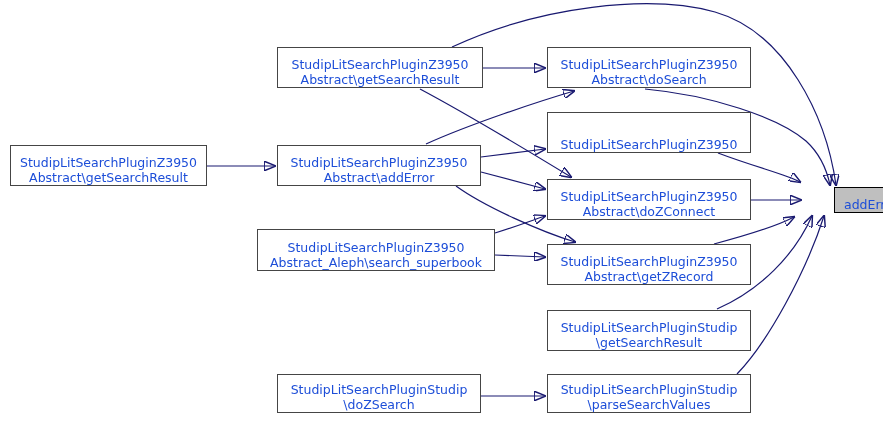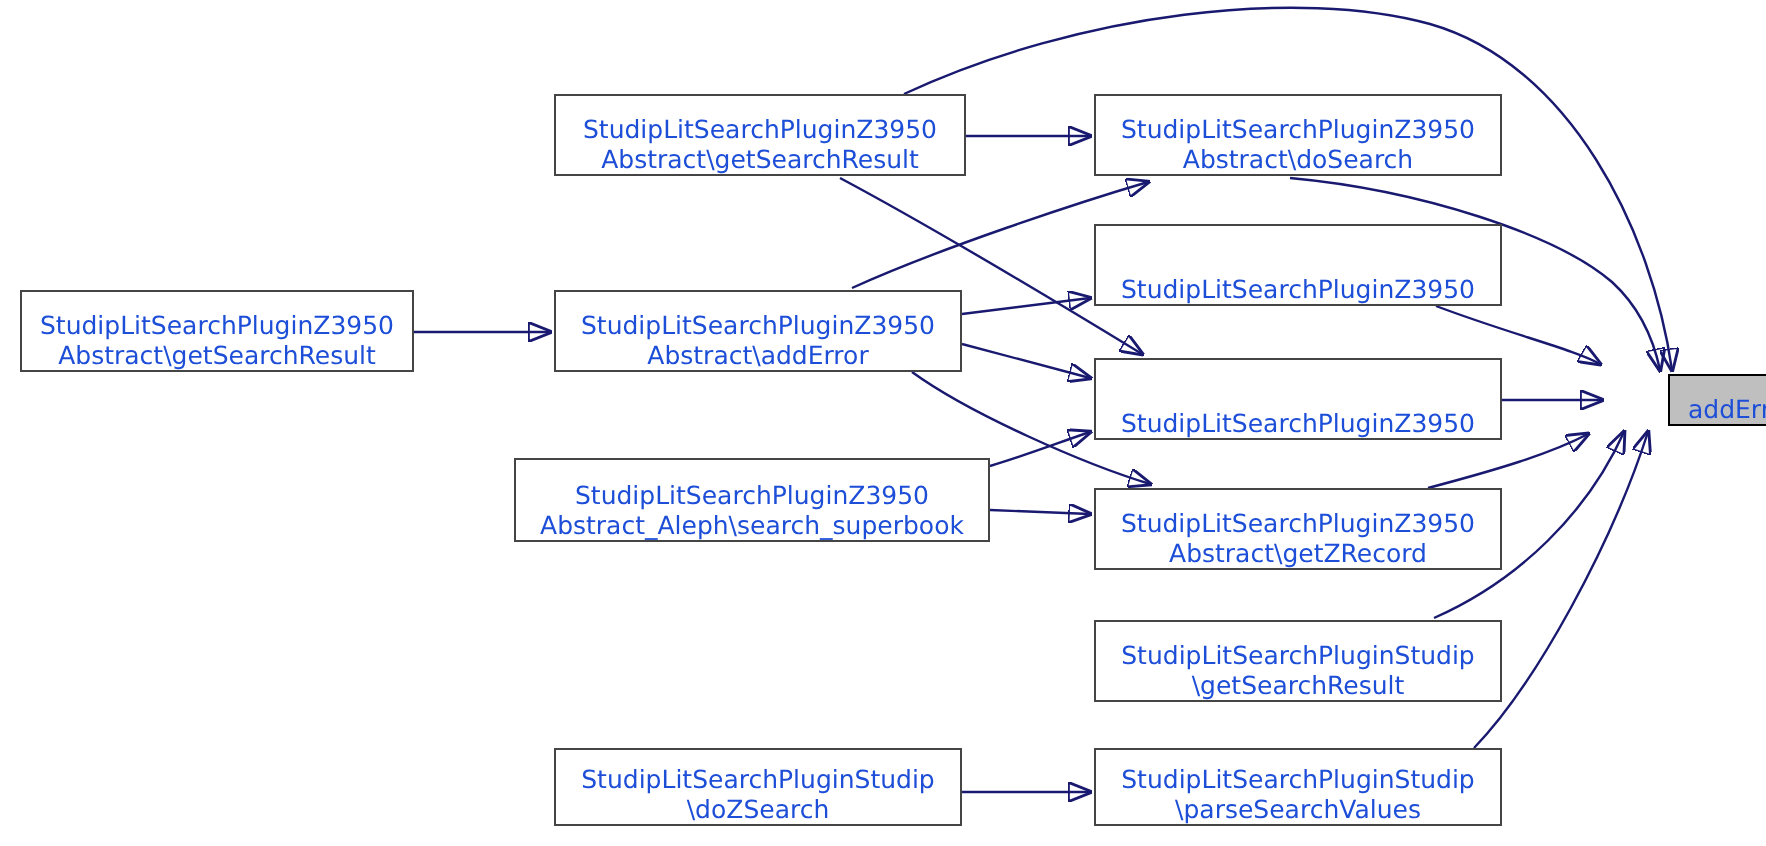--- a/index.html
+++ b/index.html
@@ -78,20 +78,21 @@
     <span>StudipLitSearchPluginZ3950</span>
     <span>Abstract\doSearch</span>
   </div>
 
   <div class="node" style="left:547px; top:112px; width:204px; height:41px">
     <span>StudipLitSearchPluginZ3950</span>
   </div>
 
   <div class="node" style="left:547px; top:179px; width:204px; height:41px">
     <span>StudipLitSearchPluginZ3950</span>
+    <span>Abstract\doZConnect</span>
   </div>
 
   <div class="node" style="left:547px; top:244px; width:204px; height:41px">
     <span>StudipLitSearchPluginZ3950</span>
     <span>Abstract\getZRecord</span>
   </div>
 
   <div class="node" style="left:547px; top:310px; width:204px; height:41px">
     <span>StudipLitSearchPluginStudip</span>
     <span>\getSearchResult</span>

